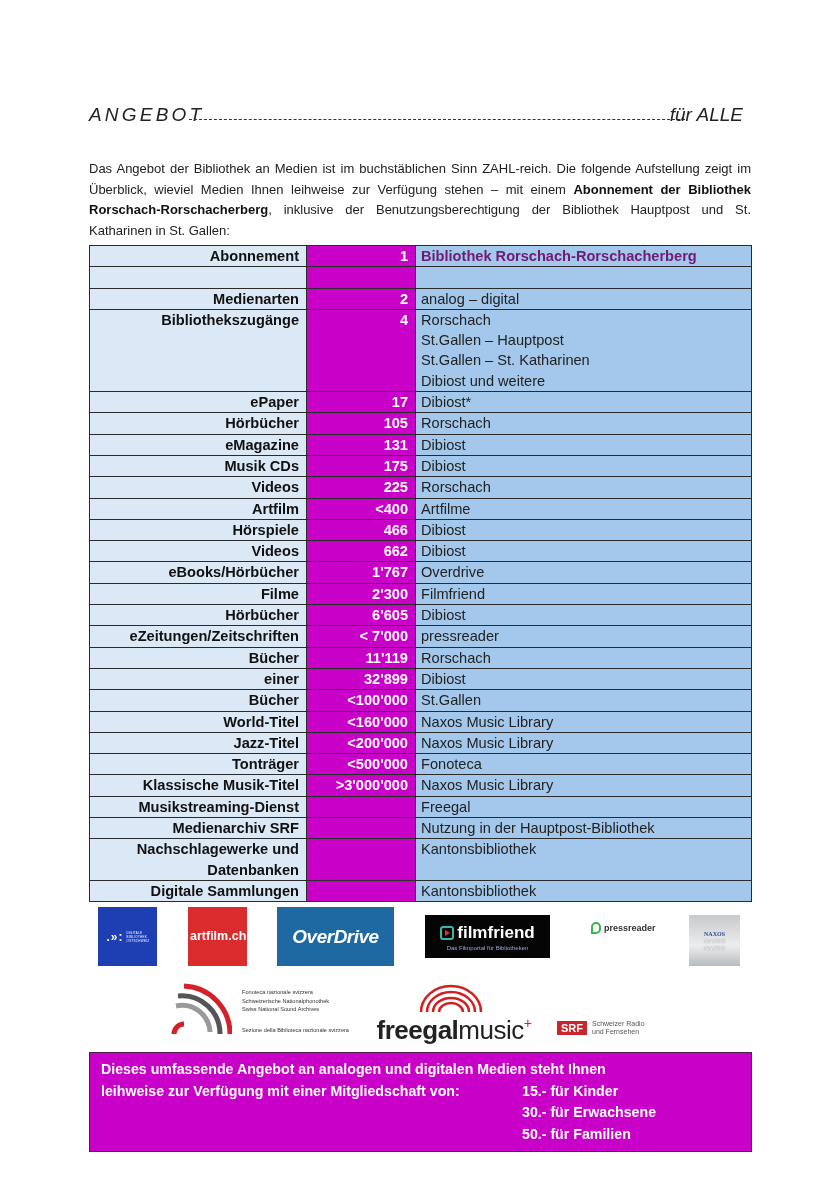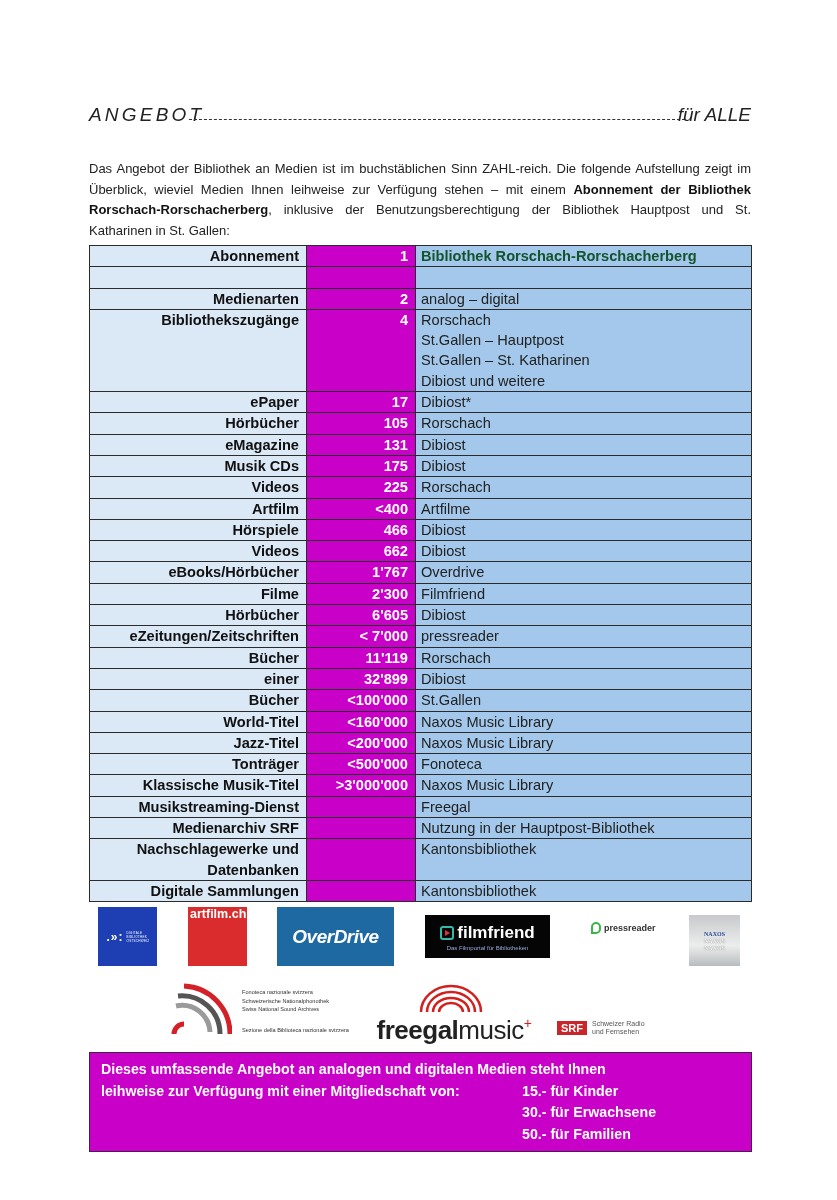--- a/index.html
+++ b/index.html
@@ -3,42 +3,42 @@
   <meta charset="utf-8">
   <style>
     html, body { margin: 0; padding: 0; background: #ffffff; }
     body { width: 837px; height: 1200px; position: relative; overflow: hidden;
       font-family: "Liberation Sans", sans-serif; color: #1a1a1a; }
 
     .heading { position: absolute; left: 89px; top: 104px; width: 662px; height: 20px;
       font-style: italic; font-size: 19px; color: #222; }
     .heading .h-left { position: absolute; left: 0; top: 0; letter-spacing: 3.2px; }
     .heading .h-line { position: absolute; left: 100px; right: 66px; top: 15px; border-bottom: 1px dashed #333; }
-    .heading .h-right { position: absolute; right: 0; top: 0; }
+    .heading .h-right { position: absolute; right: 8px; top: 0; }
 
     .intro { position: absolute; left: 89px; top: 146px; width: 662px;
       font-size: 13px; line-height: 20.6px; color: #222; text-align: justify; }
     .intro b { color: #111; }
 
     table.offer { position: absolute; left: 89px; top: 245px; width: 663px;
       border-collapse: collapse; font-size: 14.6px; }
     table.offer td { border: 1px solid #2b2b2b; padding: 0 5px; height: 20.3px; line-height: 20.3px; vertical-align: top; }
     table.offer td.c-label { width: 204px; background: #dbe8f6; text-align: right; font-weight: bold; color: #111; padding-right: 7px; }
     table.offer td.c-num { width: 96px; background: #c800c8; text-align: right; font-weight: bold; color: #ffffff; padding-right: 7px; }
     table.offer td.c-src { background: #a3c8eb; color: #222; }
-    table.offer td.c-src.bold { font-weight: bold; color: #14532d; }
+    table.offer td.c-src.bold { font-weight: bold; color: #701a75; }
     table.offer td .line { display: block; }
 
     .logos-row1 { position: absolute; left: 98px; top: 905px; width: 660px; height: 62px; }
     .logo { position: absolute; display: flex; align-items: center; justify-content: center; }
     .logo-dibiost { left: 0; top: 2px; width: 59px; height: 59px; background: #1e3fb4; color: #fff; }
     .logo-dibiost .mark { font-size: 12px; font-weight: bold; letter-spacing: 1px; }
     .logo-dibiost .tiny { font-size: 3px; line-height: 4px; margin-left: 3px; letter-spacing: 0.3px; }
     .logo-artfilm { left: 90px; top: 2px; width: 59px; height: 59px; background: #da2c2c; color: #fff;
-      align-items: flex-start; justify-content: flex-start; }
+      align-items: center; justify-content: flex-start; }
     .logo-artfilm span { font-size: 12.5px; font-weight: bold; padding: 0 0 2px 2px; }
     .logo-overdrive { left: 179px; top: 2px; width: 117px; height: 59px; background: #1e69a1; color: #fff; }
     .logo-overdrive span { font-size: 19px; font-style: italic; font-weight: bold; letter-spacing: -0.5px; }
     .logo-filmfriend { left: 327px; top: 10px; width: 125px; height: 43px; background: #050505; color: #fff;
       flex-direction: column; }
     .logo-filmfriend .ff-top { font-size: 17px; font-weight: bold; display: flex; align-items: center; gap: 3px; }
     .logo-filmfriend .ff-icon { width: 14px; height: 14px; border: 2.5px solid #36b8a8; border-radius: 3px; box-sizing: border-box; position: relative; }
     .logo-filmfriend .ff-icon::after { content: ""; position: absolute; left: 3px; top: 2px; border-left: 5px solid #e0303a; border-top: 3px solid transparent; border-bottom: 3px solid transparent; }
     .logo-filmfriend .ff-sub { font-size: 6px; color: #9ad; margin-top: 2px; }
     .logo-pressreader { left: 493px; top: 14px; width: 80px; height: 18px; color: #333; justify-content: flex-start; gap: 3px; }

